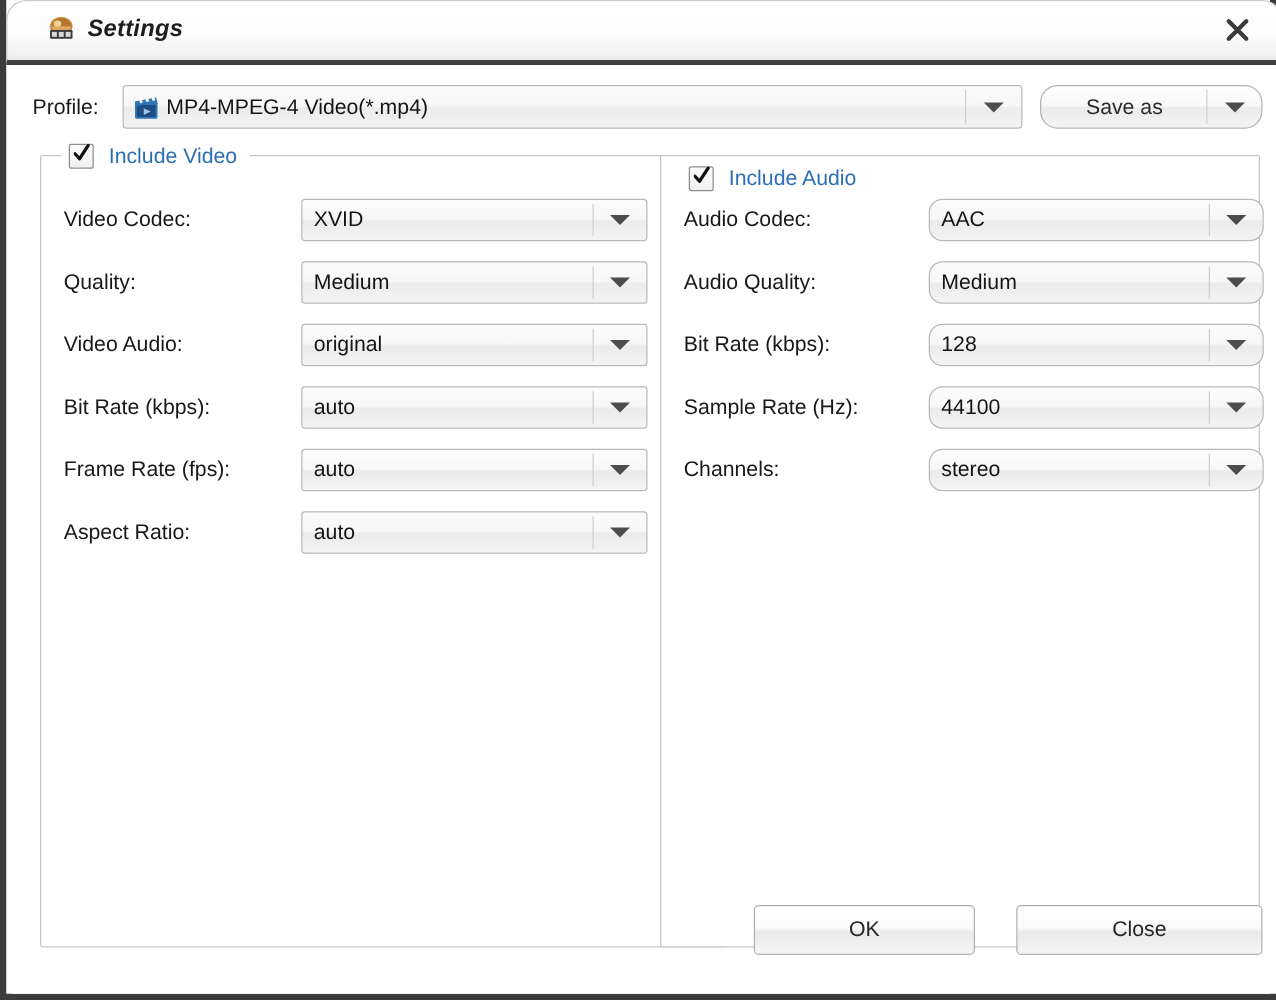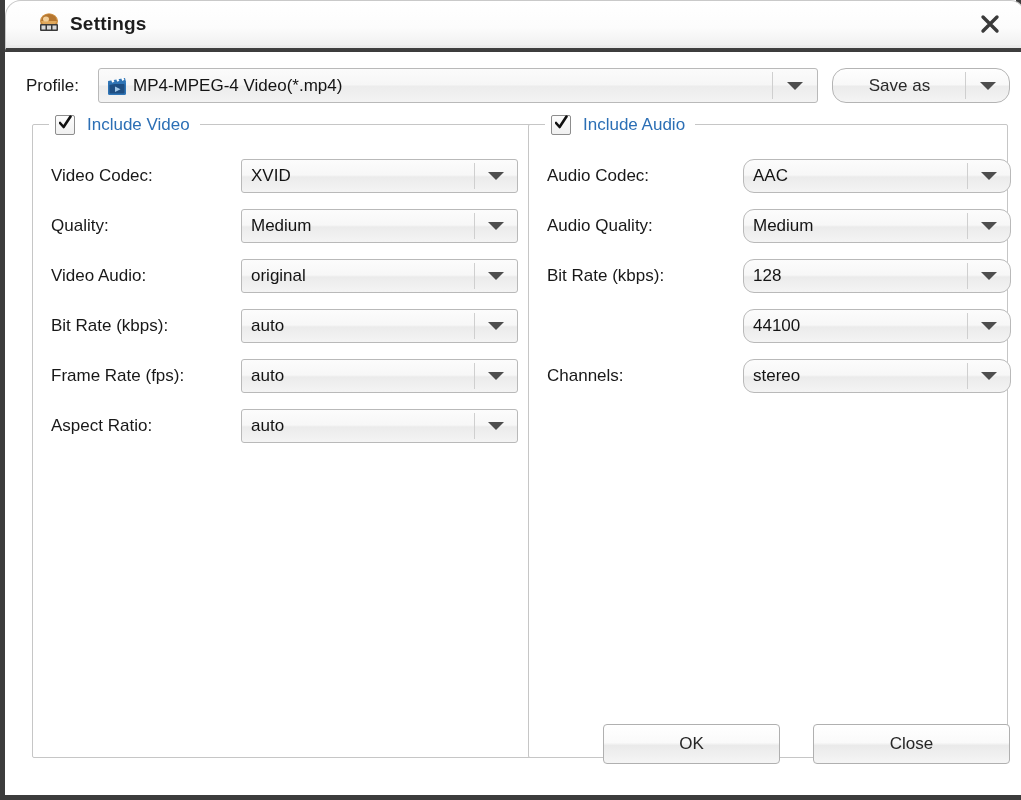--- a/index.html
+++ b/index.html
@@ -67,20 +67,21 @@
   }
   #title-text {
     position: absolute;
     left: 64px; top: 10px;
     font-size: 19px;
     font-weight: bold;
     color: #1d1d1d;
     letter-spacing: 0.2px;
     line-height: 26px;
     white-space: nowrap;
+    font-style: italic;
   }
   #close-btn {
     position: absolute;
     right: 18px; top: 8px;
     width: 34px; height: 30px;
     cursor: pointer;
     color: #3a3a3a;
     font-size: 24px;
     font-weight: bold;
     text-align: center;
@@ -193,21 +194,21 @@
   .group-header {
     position: absolute;
     top: -13px;
     height: 26px;
     background: #ffffff;
     padding: 0 10px 0 6px;
     display: flex;
     align-items: center;
   }
   #header-video { left: 16px; }
-  #header-audio { left: 16px; }
+  #header-audio { left: 16px; margin-top: 18px; }
 
   .checkbox {
     width: 20px; height: 20px;
     background: linear-gradient(to bottom, #fdfdfd, #f0f0f0);
     border: 1px solid #8d8d8d;
     border-radius: 2px;
     box-sizing: border-box;
     position: relative;
     cursor: pointer;
     flex: 0 0 auto;
@@ -470,20 +471,21 @@
         <div class="combo">
           <div class="combo-value">128</div>
           <div class="combo-divider" style="right:42px; height:26px;"></div>
           <div class="combo-arrow-wrap">
               <span class="arrow-down"></span>
             </div>
         </div>
       </div>
 
       <div class="row arow" style="top:184px;">
+        <div class="row-label">Sample Rate (Hz):</div>
         <div class="combo">
           <div class="combo-value">44100</div>
           <div class="combo-divider" style="right:42px; height:26px;"></div>
           <div class="combo-arrow-wrap">
               <span class="arrow-down"></span>
             </div>
         </div>
       </div>
 
       <div class="row arow" style="top:234px;">

